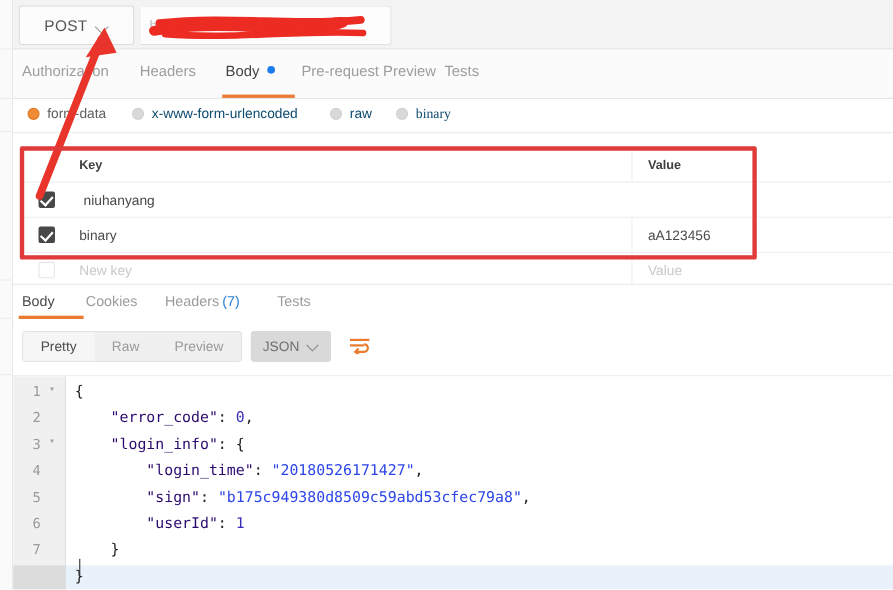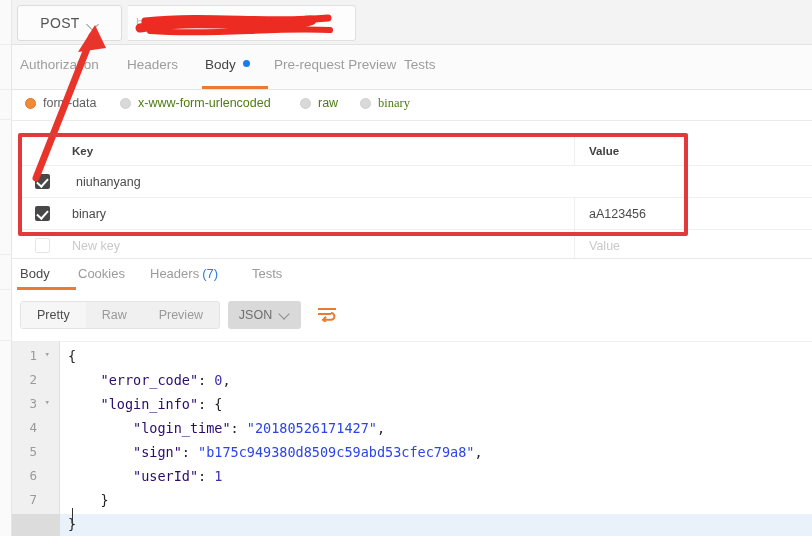--- a/index.html
+++ b/index.html
@@ -42,21 +42,21 @@
   .rtab .dot{ display:inline-block; width:7px; height:7px; border-radius:50%;
      background:#1b7ced; margin-left:7px; vertical-align:2px; }
   .rtab-underline{ position:absolute; height:3px; background:#eb7a32; bottom:0; }
 
   
   .radiorow{ position:absolute; left:12px; top:90px; width:800px; height:30px; background:#fff; }
   .radio{ position:absolute; top:6px; display:flex; align-items:center; gap:7px; }
   .rdot{ width:11px; height:11px; border-radius:50%; background:#d9d9d9;
          border:1px solid #d0d0d0; }
   .rdot.sel{ background:#f08a35; border-color:#e07a22; }
-  .rlabel{ font-size:12.5px; color:#4d7c0f; white-space:nowrap; }
+  .rlabel{ font-size:12.5px; color:#0c4a6e; white-space:nowrap; }
   .rlabel.sel{ color:#5f5f5f; }
 
   
   .kvtable{ position:absolute; left:12px; top:120px; width:800px; height:135px;
             background:#fff; border-top:1px solid #ececec; }
   .kvrow{ position:absolute; left:10px; width:800px; display:flex; align-items:center;
           border-bottom:1px solid #eeeeee; }
   .kvhead{ height:30px; top:15px; }
   .kvr1{ height:32px; top:45px; }
   .kvr2{ height:32px; top:77px; }

